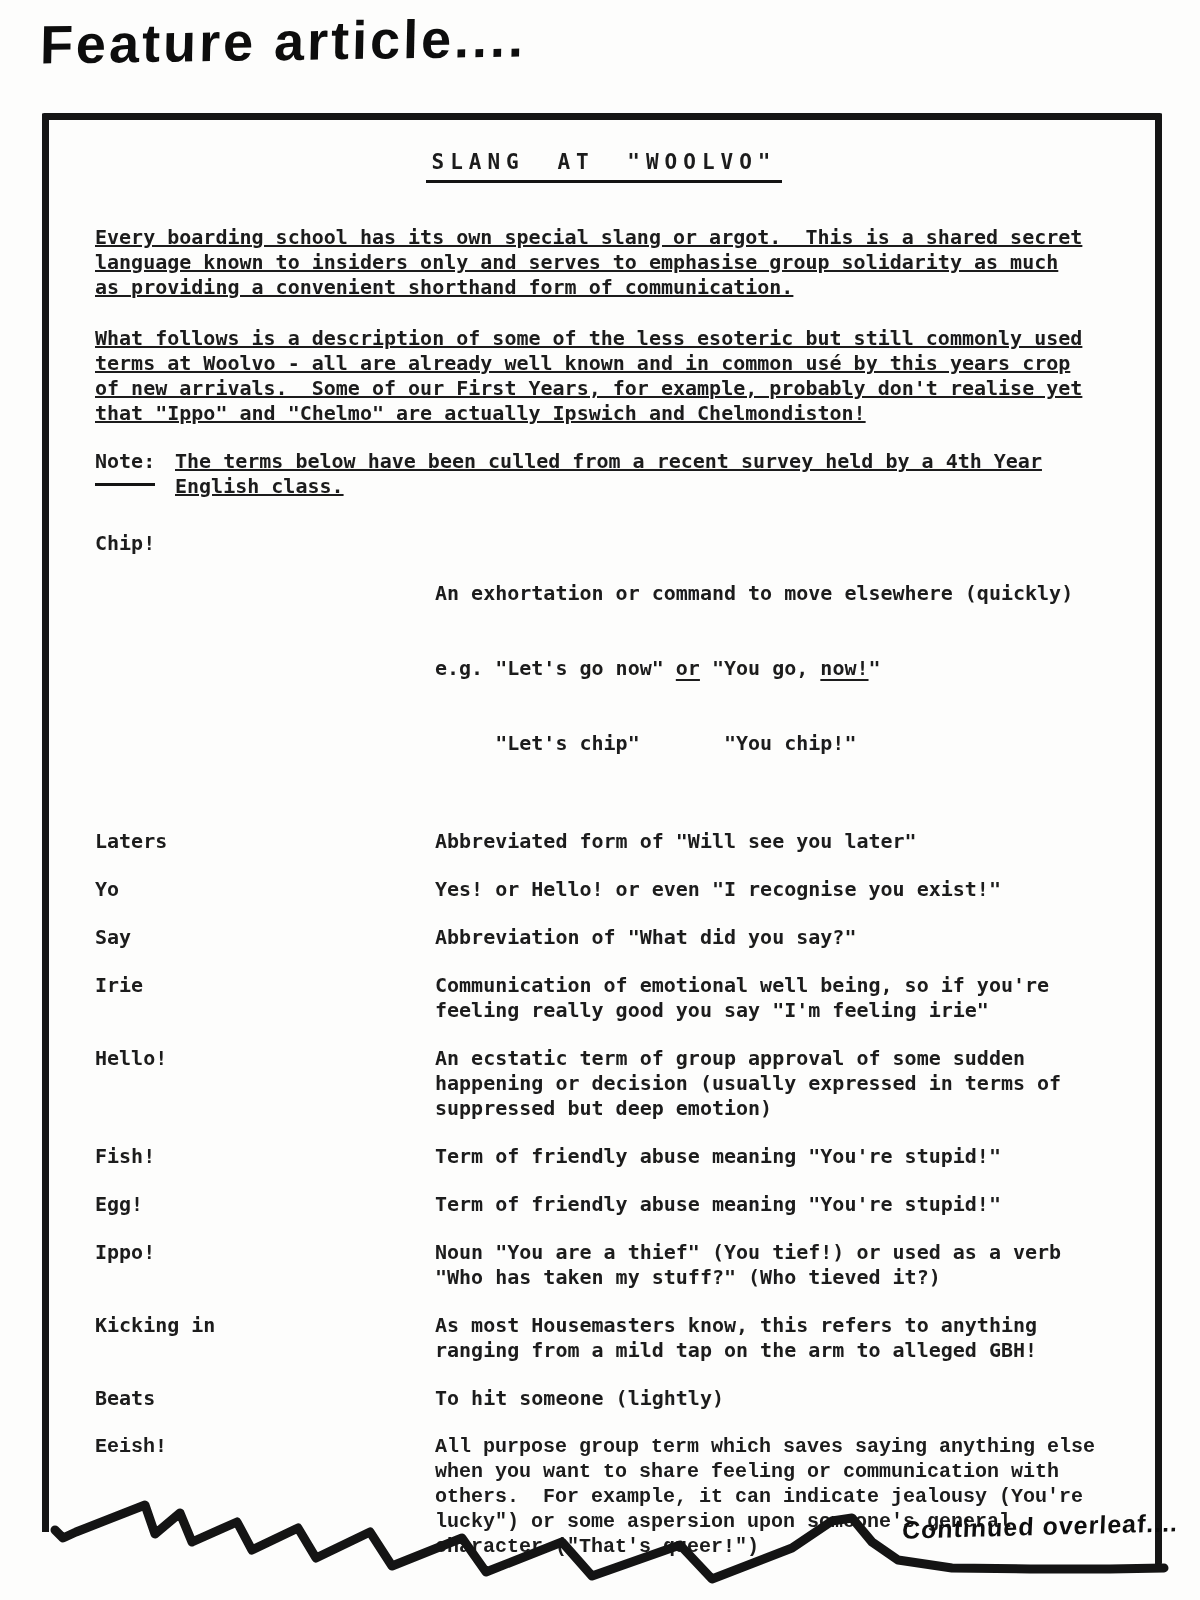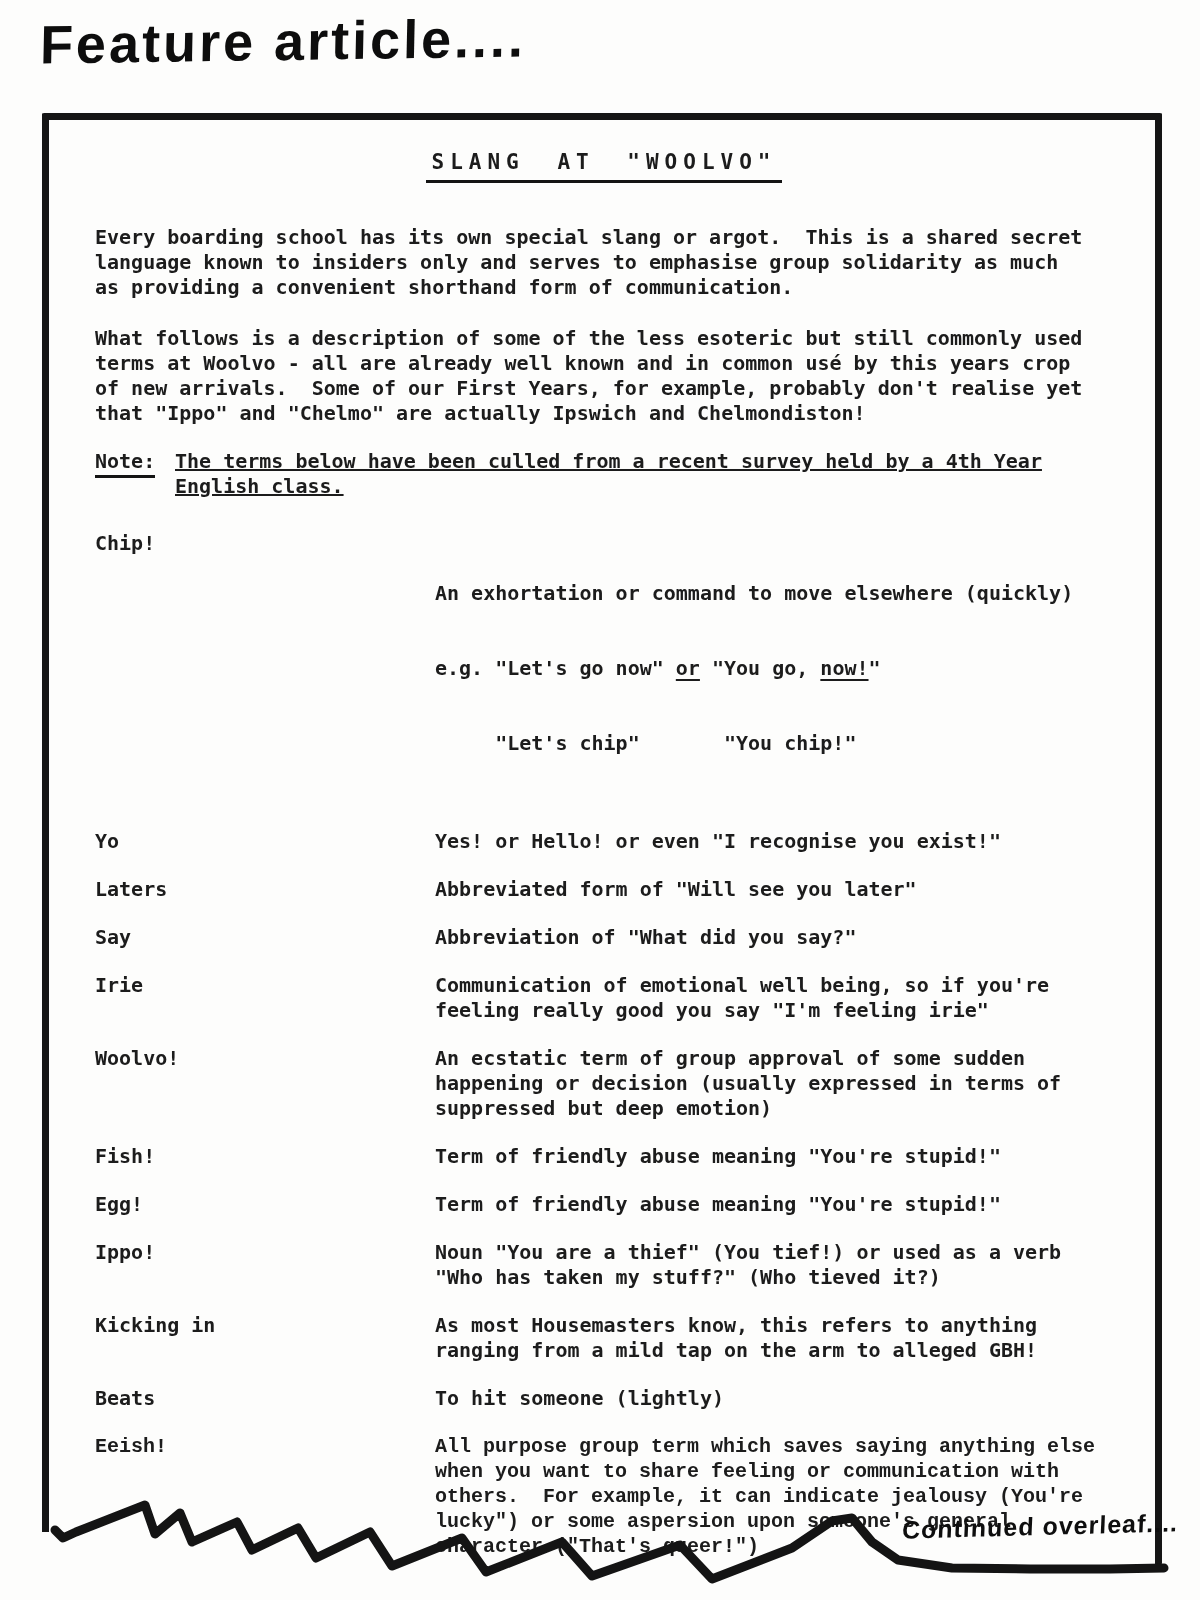--- a/index.html
+++ b/index.html
@@ -40,27 +40,27 @@
 
   .heading-wrap { text-align:center; margin-bottom:42px; }
   .article-heading {
     display:inline-block;
     font-size:21px; letter-spacing:6px; word-spacing:14px;
     border-bottom:3px solid #141414;
     padding:0 6px 5px 6px;
     white-space:pre;
   }
 
-  .para { white-space:pre-wrap; margin-bottom:26px; }
+  .para { white-space:pre-wrap; margin-bottom:26px;text-decoration:underline; }
 
   .note-row { display:flex; margin-top:-3px; margin-bottom:32px; }
   .note-label {
     width:80px; flex:0 0 80px;
   }
-  .note-label span { border-bottom:3px solid #141414; padding-bottom:2px; }
+  .note-label span { border-bottom:3px solid #141414; padding-bottom:10px; }
   .note-text { white-space:pre-wrap;text-decoration:underline; }
 
   .glossary-row { display:flex; margin-bottom:23px; }
   .glossary-row.gap-lg { margin-bottom:44px;font-family:Liberation Mono, monospace; }
   .term { width:340px; flex:0 0 340px; }
   .def  { flex:1; white-space:pre-wrap; }
   .def .pre { white-space:pre; }
   .u { text-decoration:underline; text-underline-offset:4px; text-decoration-thickness:2px; }
 
   
@@ -105,42 +105,42 @@
       <div class="glossary-row">
         <div class="term">Chip!</div>
         <div class="def">
           <div>An exhortation or command to move elsewhere (quickly)</div>
           <div class="pre"><span>e.g. "Let's go now" </span><span class="u">or</span><span> "You go, </span><span class="u">now!</span><span>"</span></div>
           <div class="pre">     "Let's chip"       "You chip!"</div>
         </div>
       </div>
 
       <div class="glossary-row">
-        <div class="term">Yo</div>
-        <div class="def">Yes! or Hello! or even "I recognise you exist!"</div>
+        <div class="term">Laters</div>
+        <div class="def">Abbreviated form of "Will see you later"</div>
       </div>
 
       <div class="glossary-row">
-        <div class="term">Laters</div>
-        <div class="def">Abbreviated form of "Will see you later"</div>
+        <div class="term">Yo</div>
+        <div class="def">Yes! or Hello! or even "I recognise you exist!"</div>
       </div>
 
       <div class="glossary-row">
         <div class="term">Say</div>
         <div class="def">Abbreviation of "What did you say?"</div>
       </div>
 
       <div class="glossary-row">
         <div class="term">Irie</div>
         <div class="def">Communication of emotional well being, so if you're
 feeling really good you say "I'm feeling irie"</div>
       </div>
 
       <div class="glossary-row">
-        <div class="term">Woolvo!</div>
+        <div class="term">Hello!</div>
         <div class="def">An ecstatic term of group approval of some sudden
 happening or decision (usually expressed in terms of
 suppressed but deep emotion)</div>
       </div>
 
       <div class="glossary-row">
         <div class="term">Fish!</div>
         <div class="def">Term of friendly abuse meaning "You're stupid!"</div>
       </div>
 

